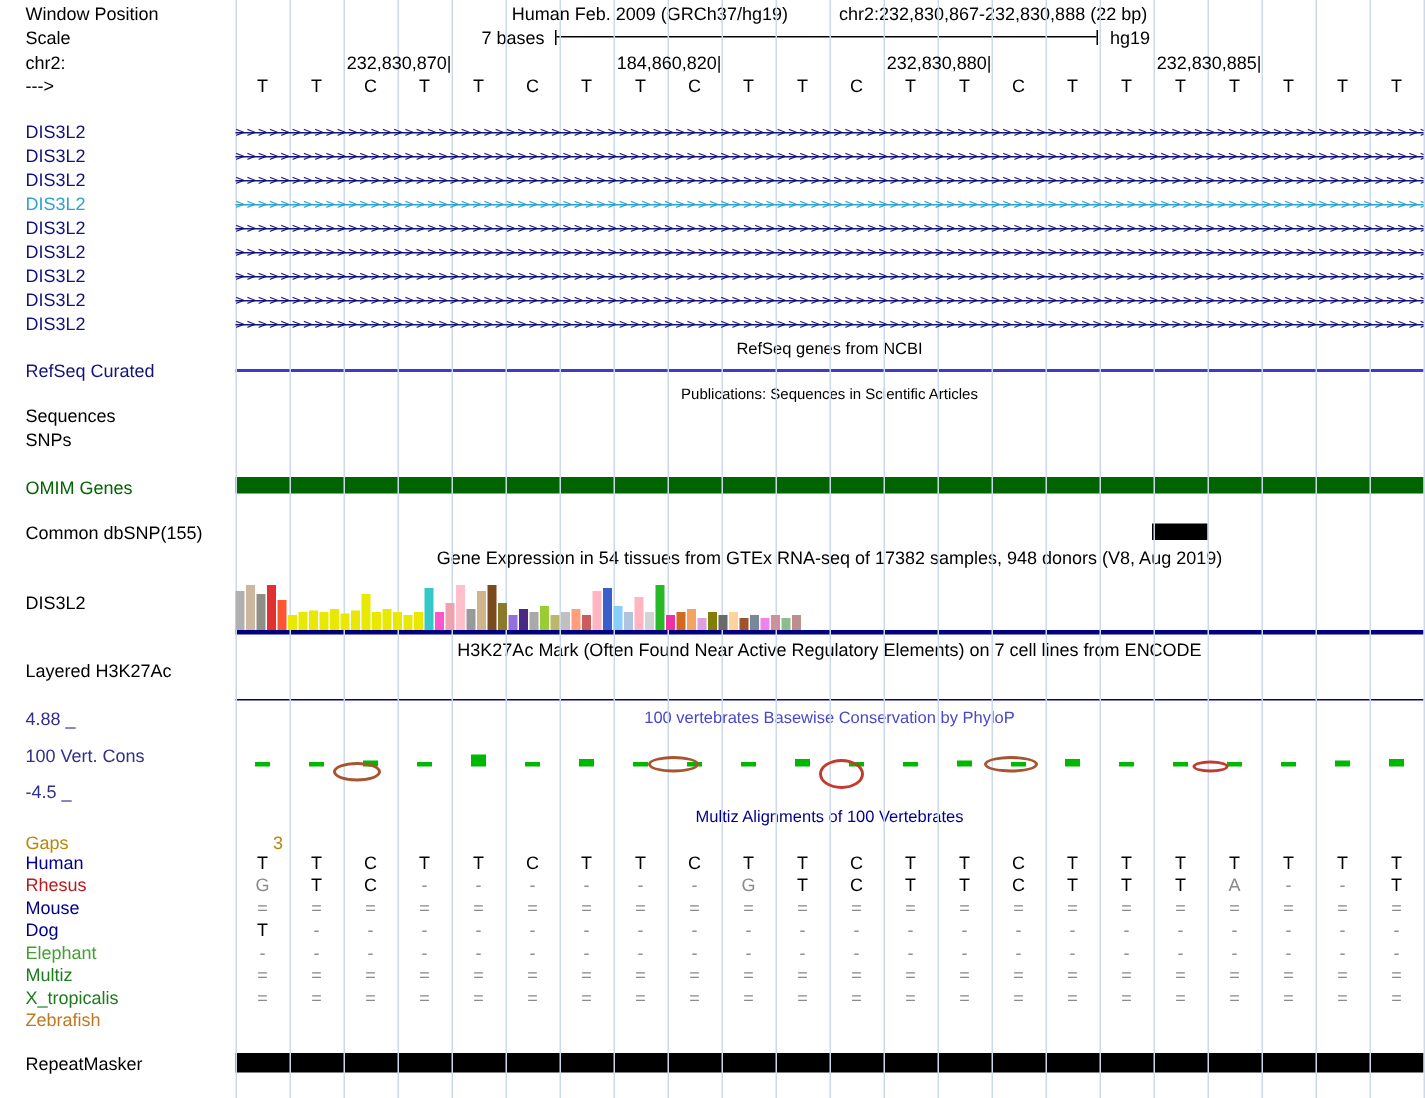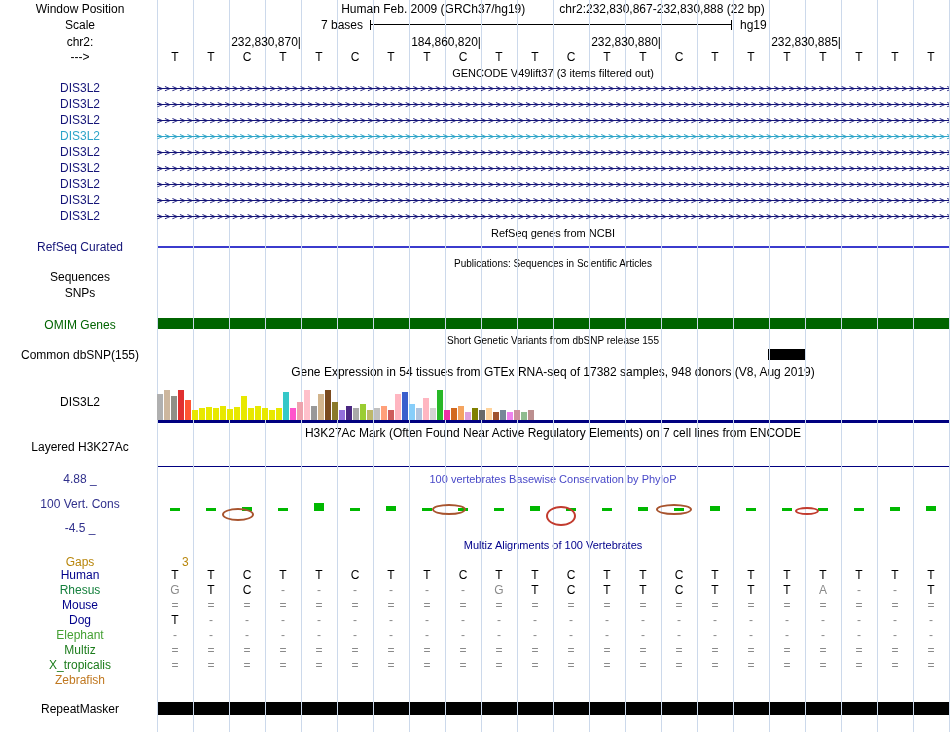--- a/index.html
+++ b/index.html
@@ -1,20 +1,20 @@
 <!DOCTYPE html>
 <html><head>
 <meta charset="utf-8">
 <style>
 *{margin:0;padding:0;box-sizing:border-box}
 body{background:#fff}
 #app{position:relative;width:950px;height:732px;background:#fff;color:#000;
   font-family:"Liberation Sans","DejaVu Sans",sans-serif;font-size:12px;overflow:hidden}
 .gridline{position:absolute;top:0;bottom:0;width:1px;background:#ccd9eb}
-.lbl{position:absolute;left:4px;width:152px;height:14px;line-height:14px;text-align:center;white-space:nowrap}
+.lbl{position:absolute;left:17px;width:152px;height:14px;line-height:14px;text-align:left;white-space:nowrap}
 .title{position:absolute;left:157px;width:792px;height:14px;line-height:14px;text-align:center;white-space:nowrap}
 .t11{font-size:11px}
 .small{font-size:10px}
 .gap{display:inline-block;width:34px}
 .hdrtxt{position:absolute;height:14px;line-height:14px;white-space:nowrap}
 .scalebar{position:absolute;left:370px;top:20px;width:362px;height:10px;border-left:1px solid #000;border-right:1px solid #000}
 .scaleline{position:absolute;left:0;right:0;top:4px;height:1px;background:#000}
 .coord{position:absolute;height:14px;line-height:14px;white-space:nowrap}
 .cell{position:absolute;width:36px;height:15px;line-height:15px;text-align:center}
 .sym{color:#8a8a8a}
@@ -38,34 +38,32 @@
   <div class="lbl" style="top:18px">Scale</div>
   <div class="hdrtxt" style="top:18px;right:587px">7 bases</div>
   <div class="scalebar">
       <div class="scaleline"></div>
     </div>
   <div class="hdrtxt" style="top:18px;left:740px">hg19</div>
 
   <div class="lbl" style="top:35px">chr2:</div>
   <div class="lbl" style="top:50px">---&gt;</div>
 
-  <div class="title t11" style="top:66px">GENCODE V49lift37 (3 items filtered out)</div>
 
   <div class="title t11" style="top:226px">RefSeq genes from NCBI</div>
   <div class="lbl" style="top: 240px; color: rgb(20, 20, 120);">RefSeq Curated</div>
   <div class="hline" style="top: 246px; height: 2px; background: rgb(59, 59, 205);"></div>
 
   <div class="title small" style="top:257px">Publications: Sequences in Scientific Articles</div>
   <div class="lbl" style="top:270px">Sequences</div>
   <div class="lbl" style="top:286px">SNPs</div>
 
   <div class="lbl" style="top: 318px; color: rgb(0, 100, 0);">OMIM Genes</div>
   <div class="hline" style="top: 318px; height: 11px; background: rgb(0, 100, 0);"></div>
 
-  <div class="title small" style="top:334px">Short Genetic Variants from dbSNP release 155</div>
   <div class="lbl" style="top:348px">Common dbSNP(155)</div>
   <div style="position: absolute; left: 768px; top: 349px; width: 37px; height: 11px; background: rgb(0, 0, 0);"></div>
 
   <div class="title" style="top:365px">Gene Expression in 54 tissues from GTEx RNA-seq of 17382 samples, 948 donors (V8, Aug 2019)</div>
   <div class="lbl" style="top:395px">DIS3L2</div>
   <div class="hline" style="top: 420px; height: 3px; background: rgb(0, 0, 128);"></div>
 
   <div class="title" style="top:426px">H3K27Ac Mark (Often Found Near Active Regulatory Elements) on 7 cell lines from ENCODE</div>
   <div class="lbl" style="top:440px">Layered H3K27Ac</div>
   <div class="hline" style="top:466px;height:1px;background:#000080"></div>
@@ -254,21 +252,21 @@
     <div class="cell" style="top: 568px; left: 589px;">T</div>
     <div class="cell" style="top: 568px; left: 625px;">T</div>
     <div class="cell" style="top: 568px; left: 661px;">C</div>
     <div class="cell" style="top: 568px; left: 697px;">T</div>
     <div class="cell" style="top: 568px; left: 733px;">T</div>
     <div class="cell" style="top: 568px; left: 769px;">T</div>
     <div class="cell" style="top: 568px; left: 805px;">T</div>
     <div class="cell" style="top: 568px; left: 841px;">T</div>
     <div class="cell" style="top: 568px; left: 877px;">T</div>
     <div class="cell" style="top: 568px; left: 913px;">T</div>
-    <div class="lbl" style="top: 583px; color: #15803d;">Rhesus</div>
+    <div class="lbl" style="top: 583px; color: #b91c1c;">Rhesus</div>
     <div class="cell mut" style="top: 583px; left: 157px;">G</div>
     <div class="cell" style="top: 583px; left: 193px;">T</div>
     <div class="cell" style="top: 583px; left: 229px;">C</div>
     <div class="cell sym" style="top: 583px; left: 265px;">-</div>
     <div class="cell sym" style="top: 583px; left: 301px;">-</div>
     <div class="cell sym" style="top: 583px; left: 337px;">-</div>
     <div class="cell sym" style="top: 583px; left: 373px;">-</div>
     <div class="cell sym" style="top: 583px; left: 409px;">-</div>
     <div class="cell sym" style="top: 583px; left: 445px;">-</div>
     <div class="cell mut" style="top: 583px; left: 481px;">G</div>

